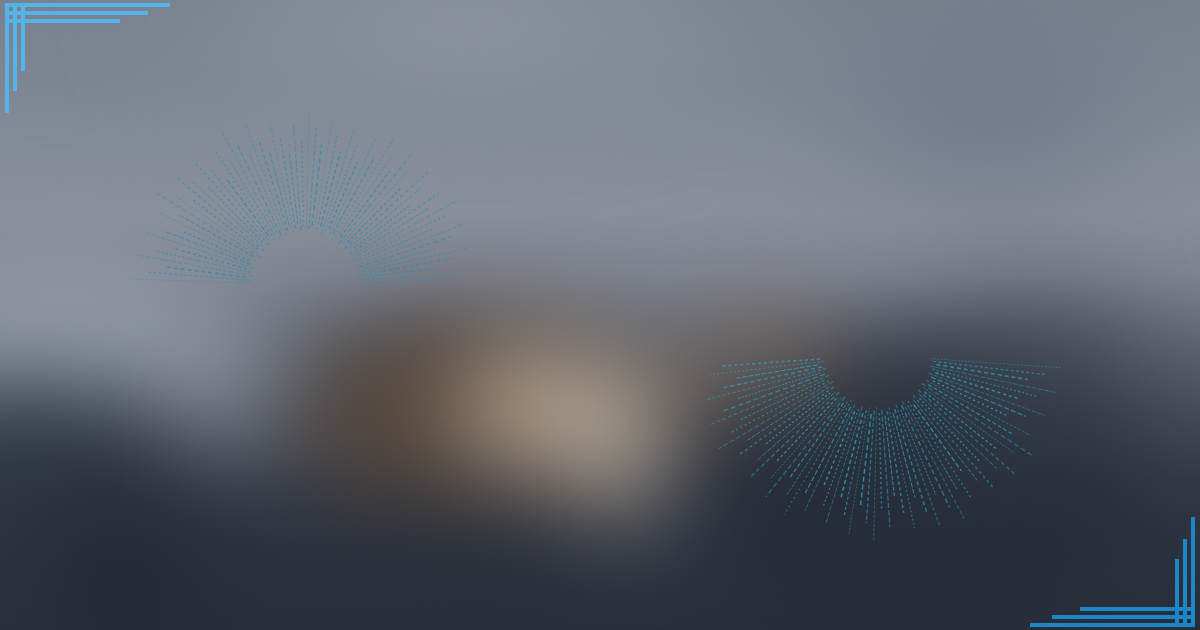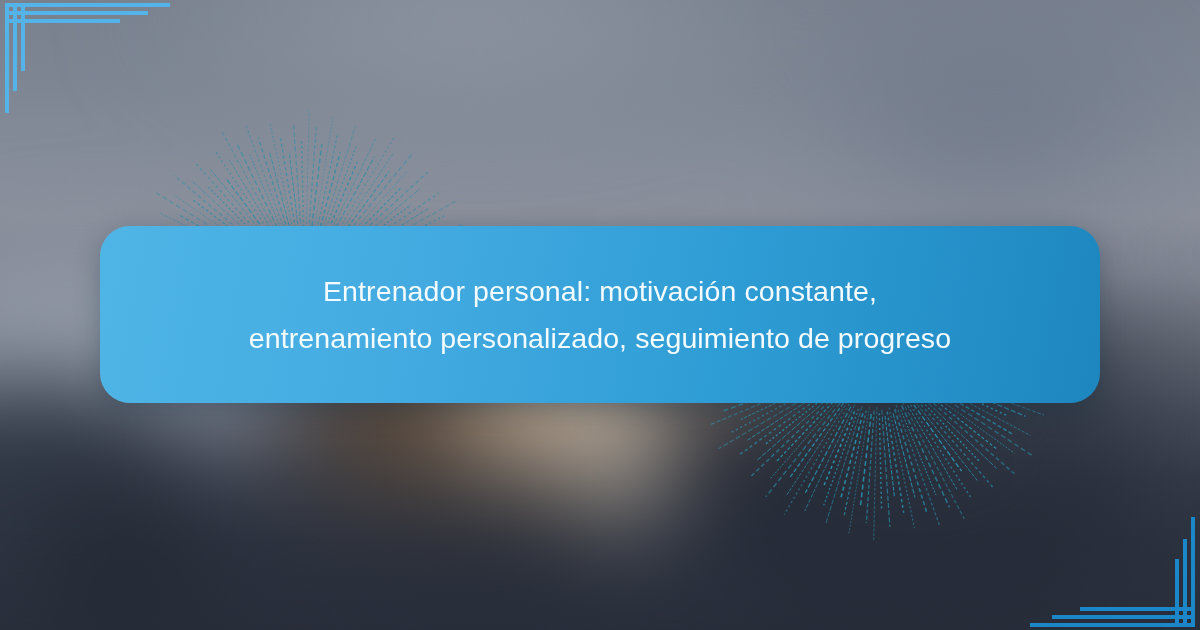--- a/index.html
+++ b/index.html
@@ -283,18 +283,14 @@
 
   <div class="corner br" style="right:0;bottom:0;width:200px;height:160px;">
     <span style="right:5px;bottom:3px;width:165px;height:4px;"></span>
     <span style="right:5px;bottom:11px;width:143px;height:4px;"></span>
     <span style="right:5px;bottom:19px;width:115px;height:4px;"></span>
     <span style="right:5px;bottom:3px;width:4px;height:110px;"></span>
     <span style="right:13px;bottom:3px;width:4px;height:88px;"></span>
     <span style="right:21px;bottom:3px;width:4px;height:68px;"></span>
   </div>
 
-  <div class="card">
-    <div class="card-text">Entrenador personal: motivación constante,
-entrenamiento personalizado, seguimiento de progreso</div>
-  </div>
 
 </div>
 
 </body></html>

